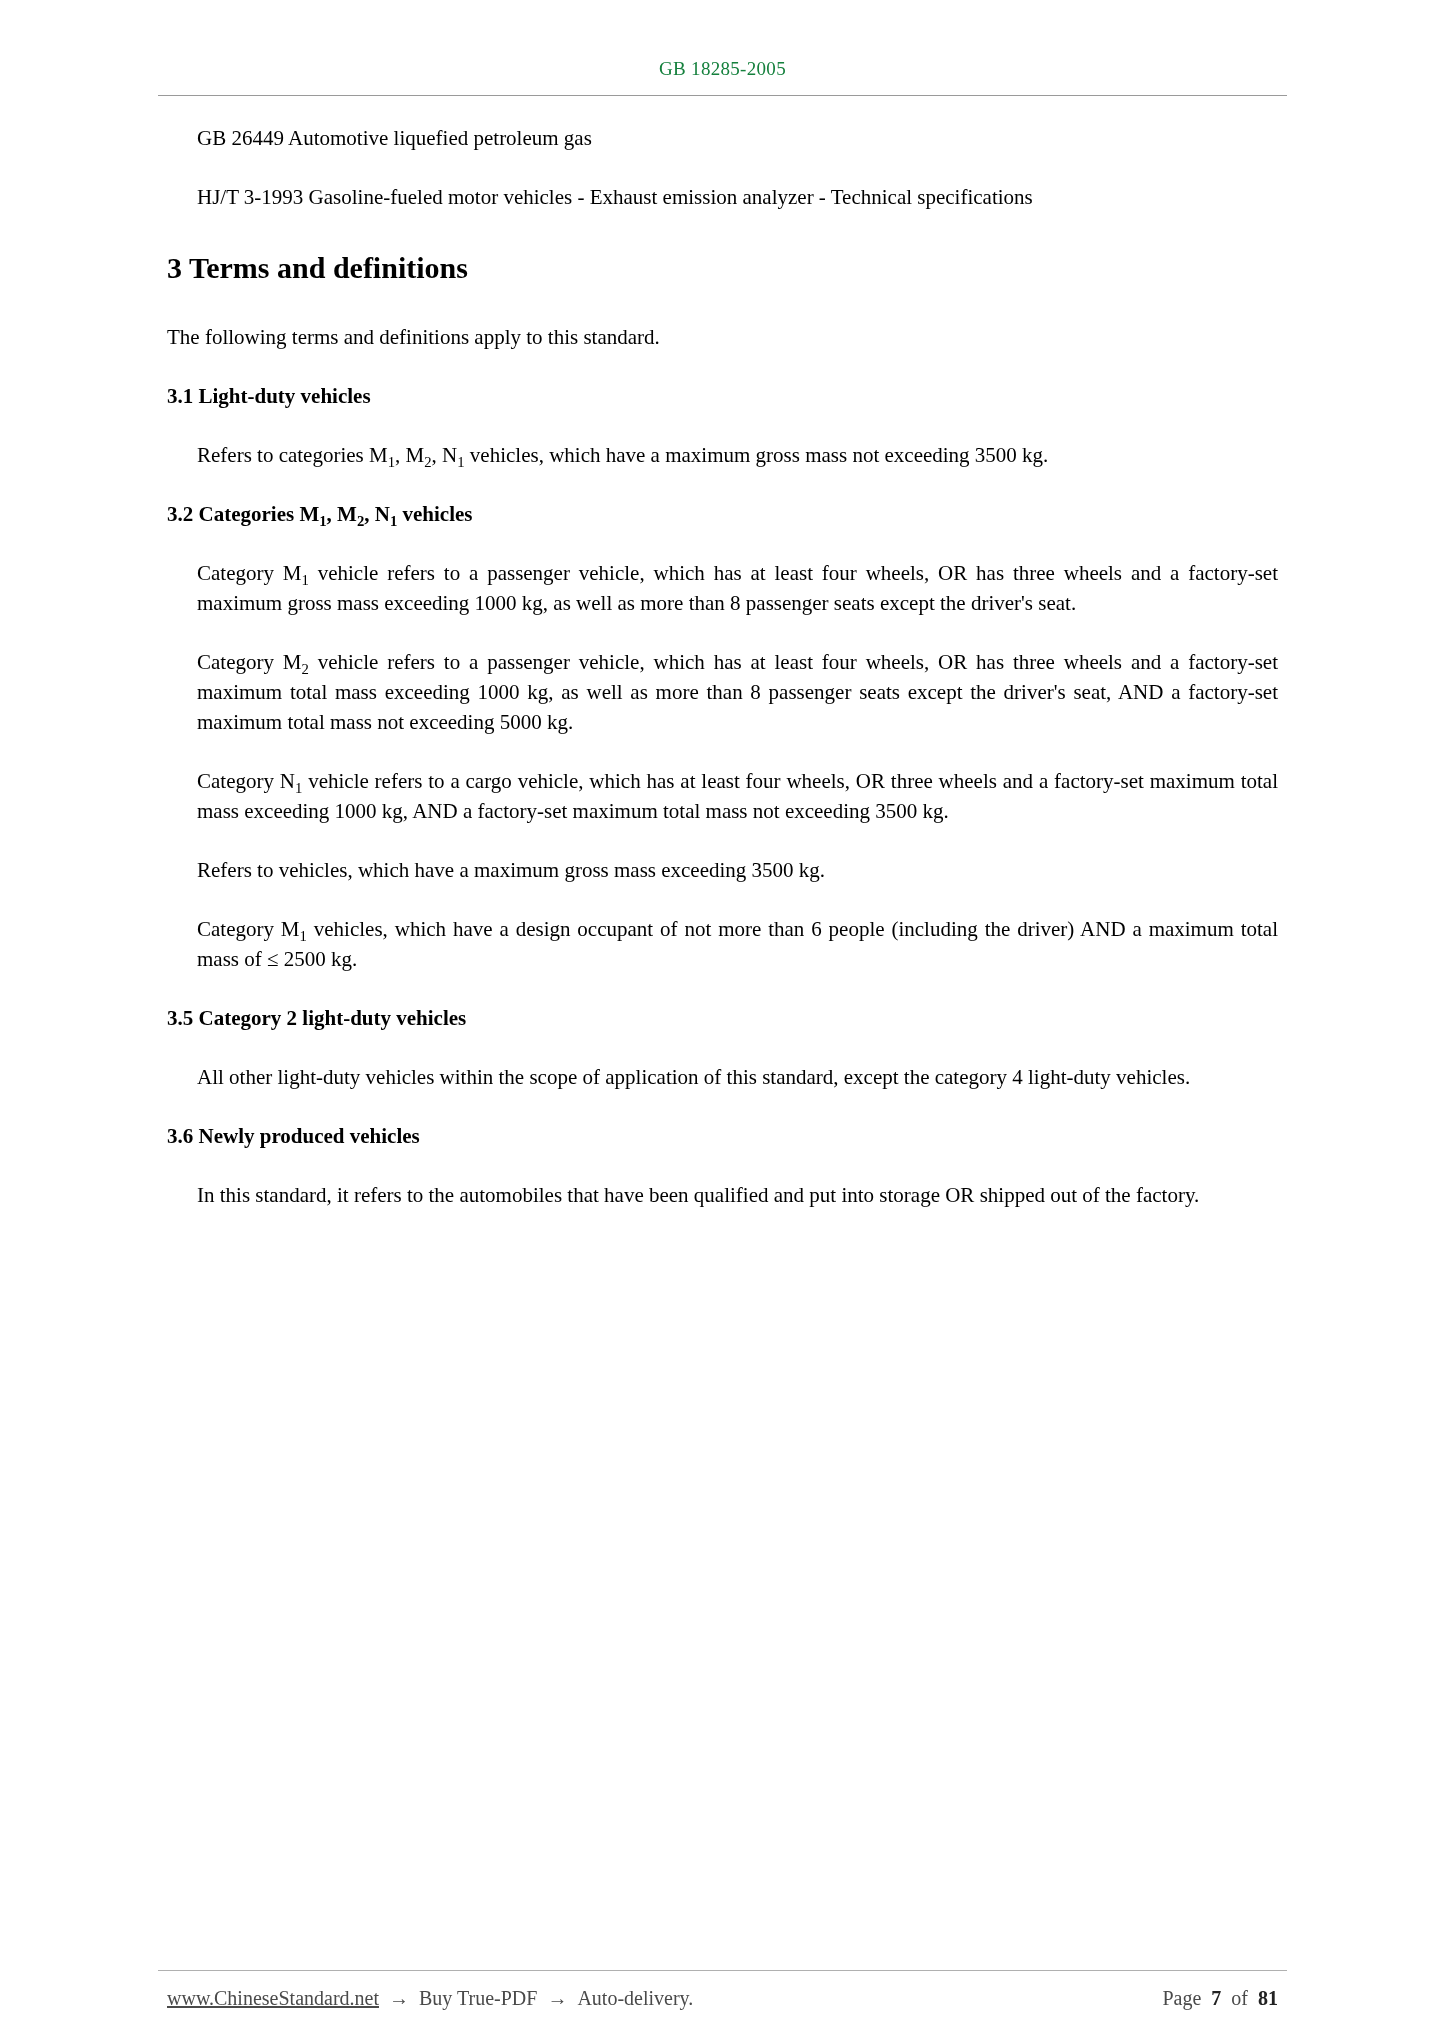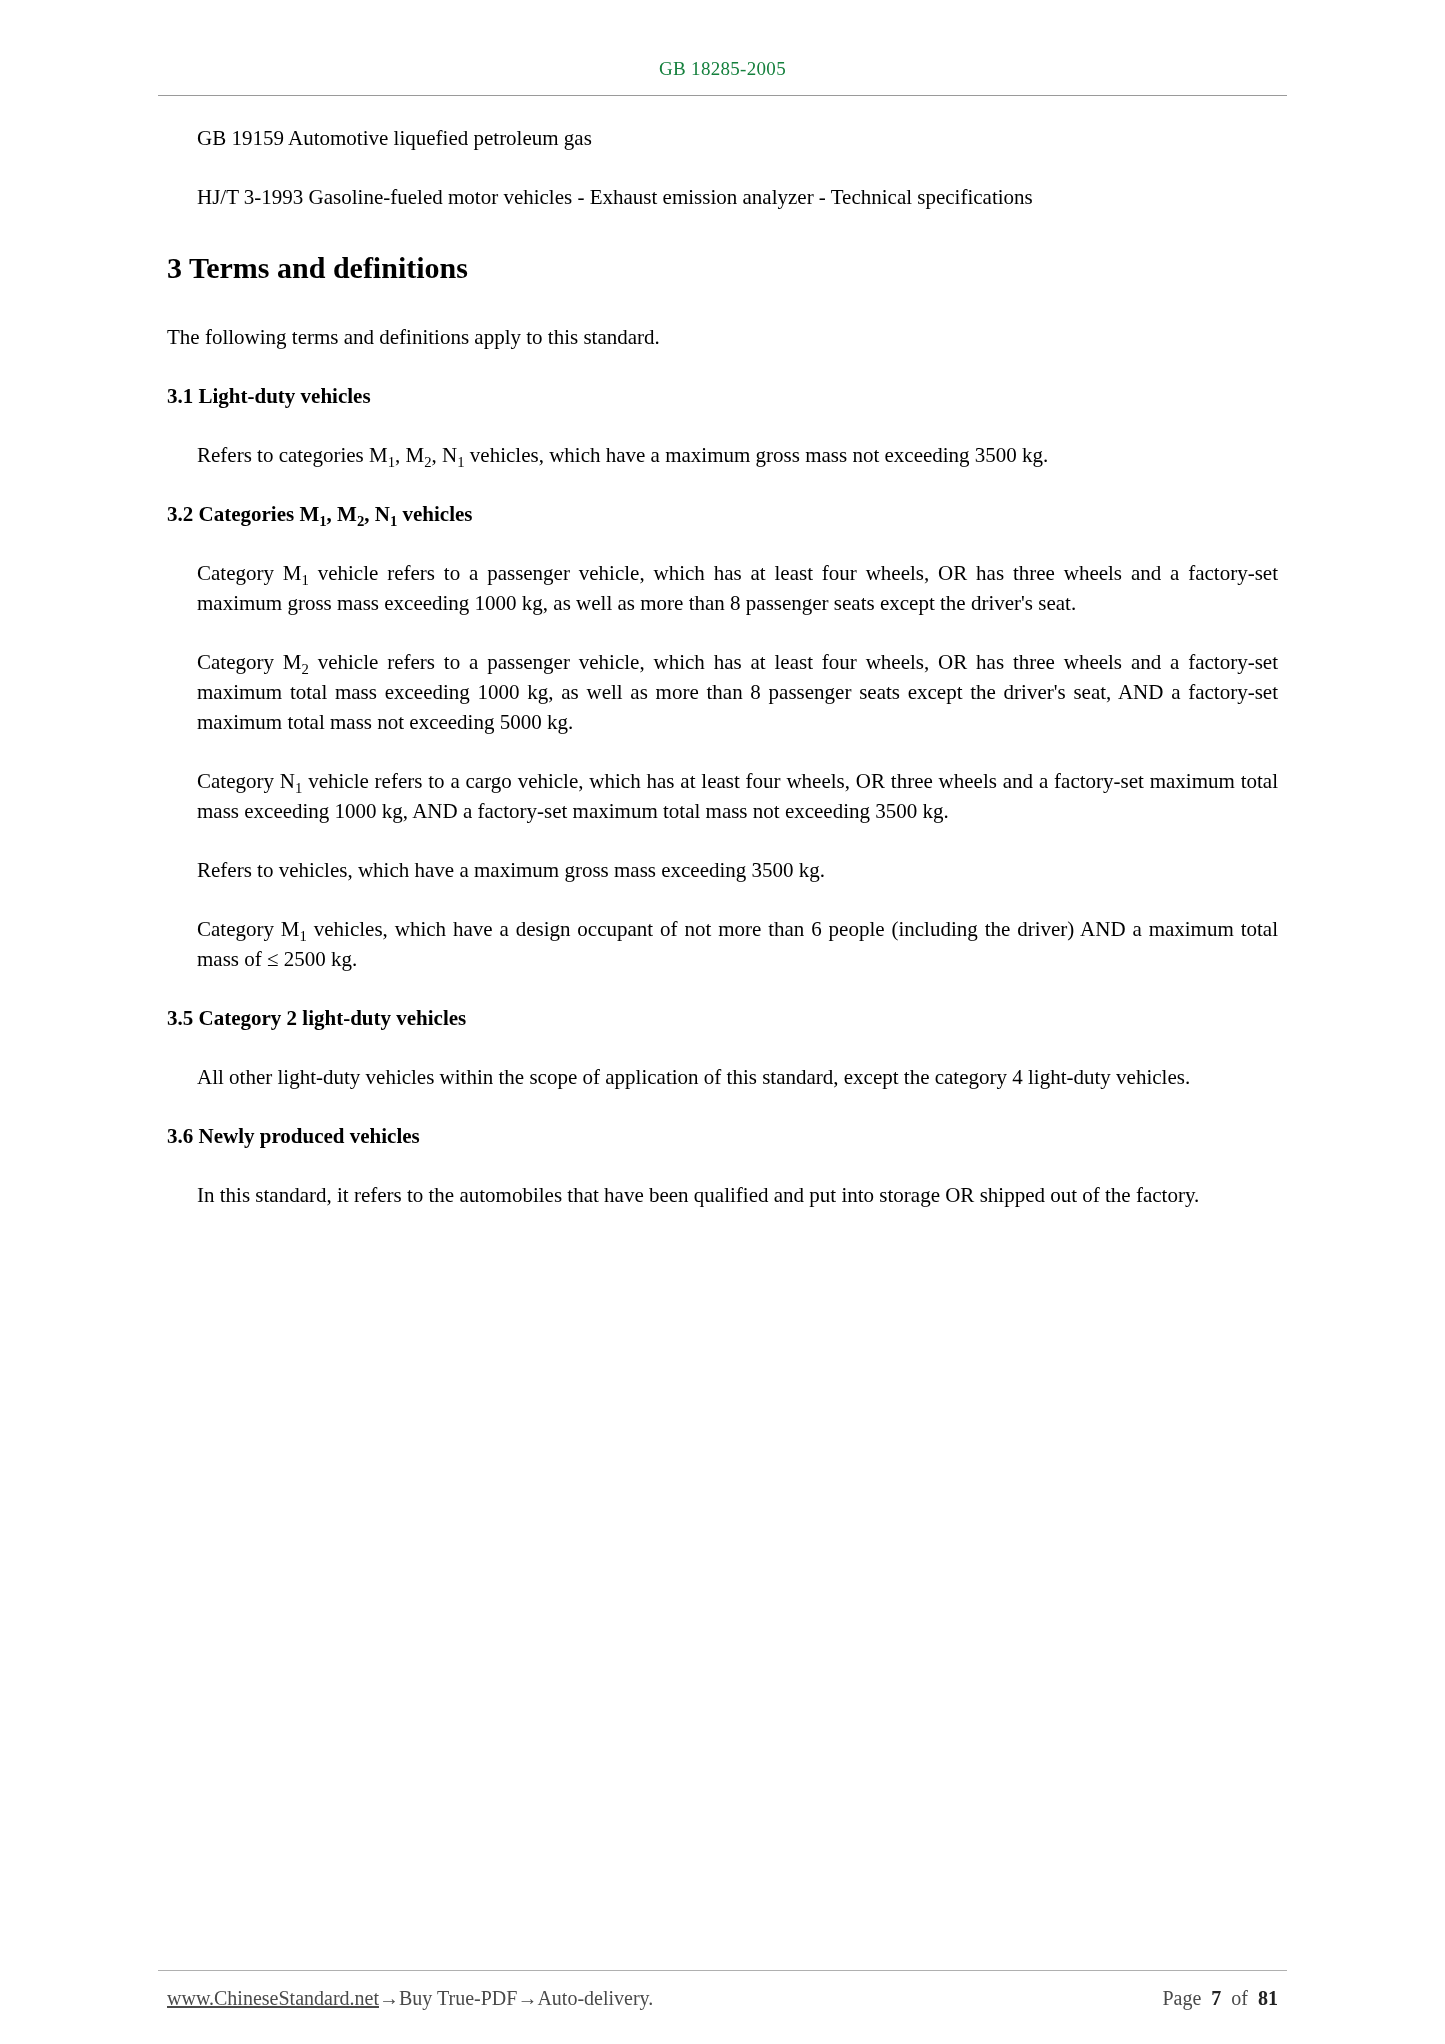--- a/index.html
+++ b/index.html
@@ -67,21 +67,21 @@
     margin: 0 0 16px 0;
   }
   .footer-row {
     display: flex;
     justify-content: space-between;
     align-items: baseline;
     font-size: 20px;
     color: #4a4a4a;
     padding: 0 9px;
   }
-  .footer-left { display: flex; align-items: baseline; }
+  .footer-left { display: flex; gap: 10px; align-items: baseline; }
   .footer-link {
     color: #4a4a4a;
     text-decoration: underline;
     cursor: pointer;
   }
   .footer-arrow { color: #4a4a4a; }
   .page-indicator { color: #4a4a4a; }
   .page-indicator .num { font-weight: bold; color: #222222; }
   .page-indicator span { margin-left: 5px; }
   .page-indicator span:first-child { margin-left: 0; }
@@ -91,21 +91,21 @@
 
 <div class="page">
 
   <div class="doc-header">
     <span>GB 18285-2005</span>
   </div>
   <hr class="header-rule">
 
   <div class="content">
 
-    <p class="para">GB 19159 Automotive liquefied petroleum gas</p>
+    <p class="para">GB 26449 Automotive liquefied petroleum gas</p>
     <p class="para">HJ/T 3-1993 Gasoline-fueled motor vehicles - Exhaust emission analyzer - Technical specifications</p>
 
     <div class="section-title">3 Terms and definitions</div>
 
     <p class="intro">The following terms and definitions apply to this standard.</p>
 
     <div>
       <div class="sub-heading">3.1 Light-duty vehicles</div>
       <p class="para">Refers to categories M<sub>1</sub>, M<sub>2</sub>, N<sub>1</sub> vehicles, which have a maximum gross mass not exceeding 3500 kg.</p>
     </div>

